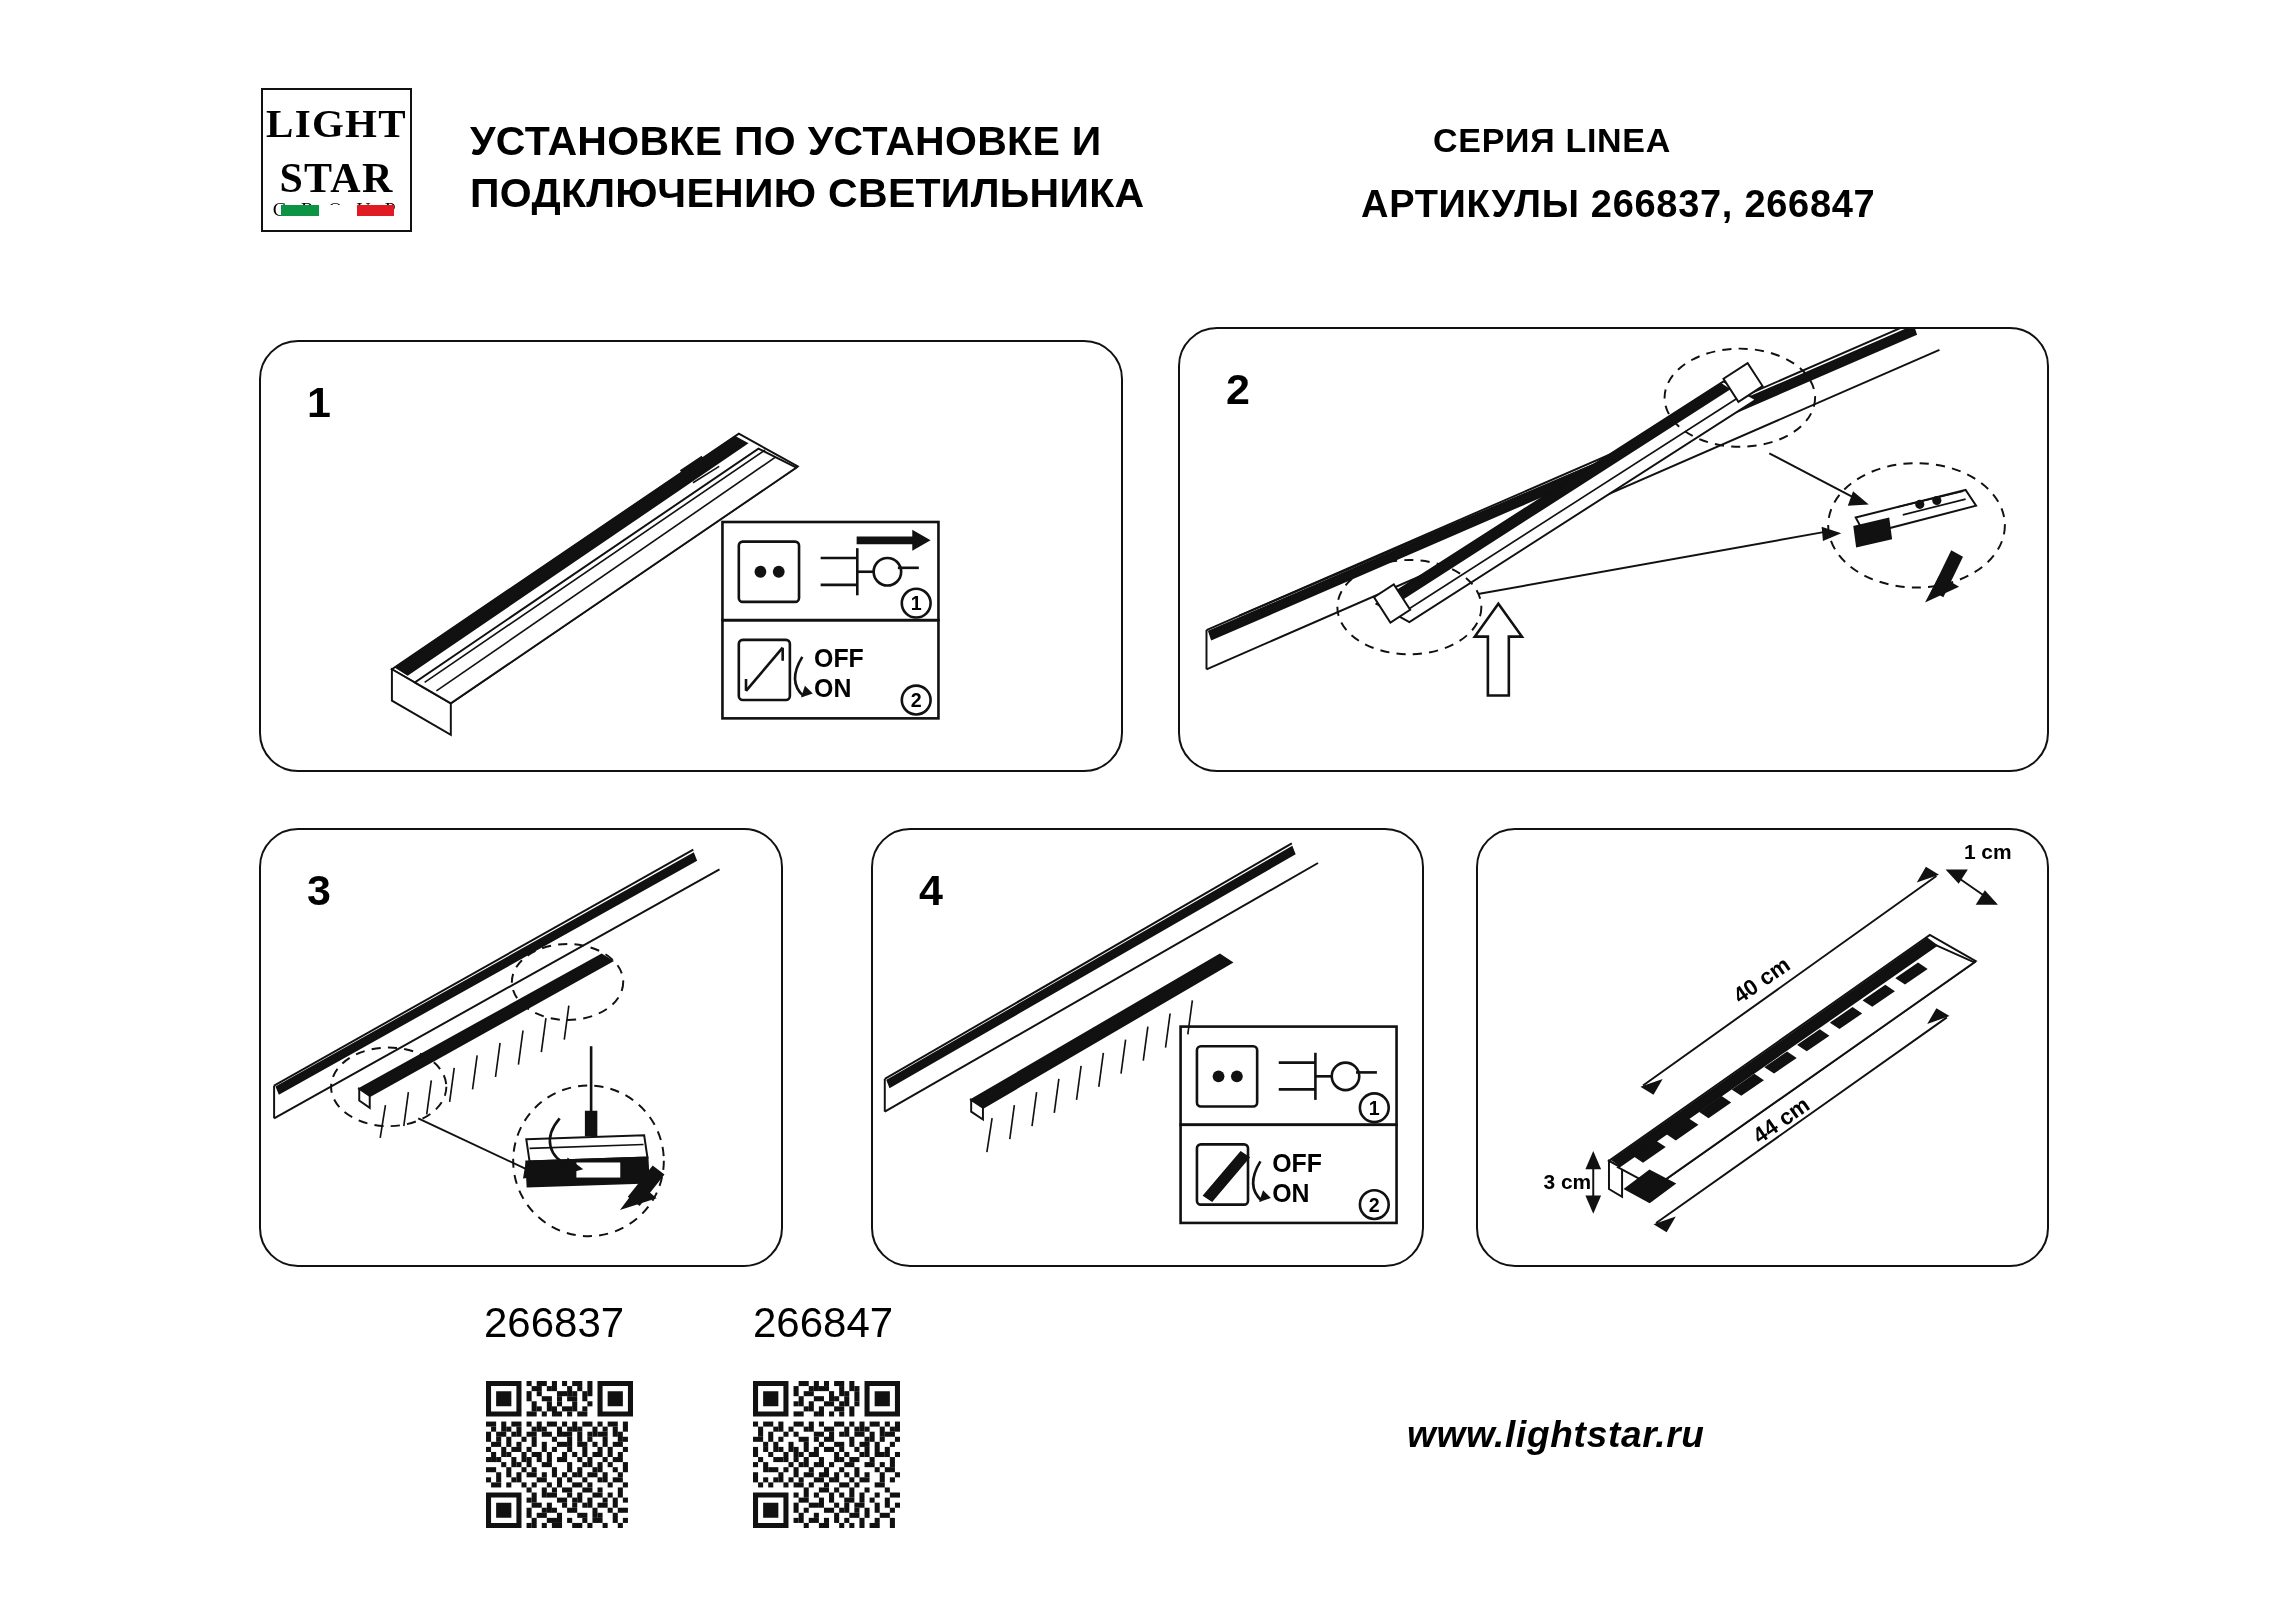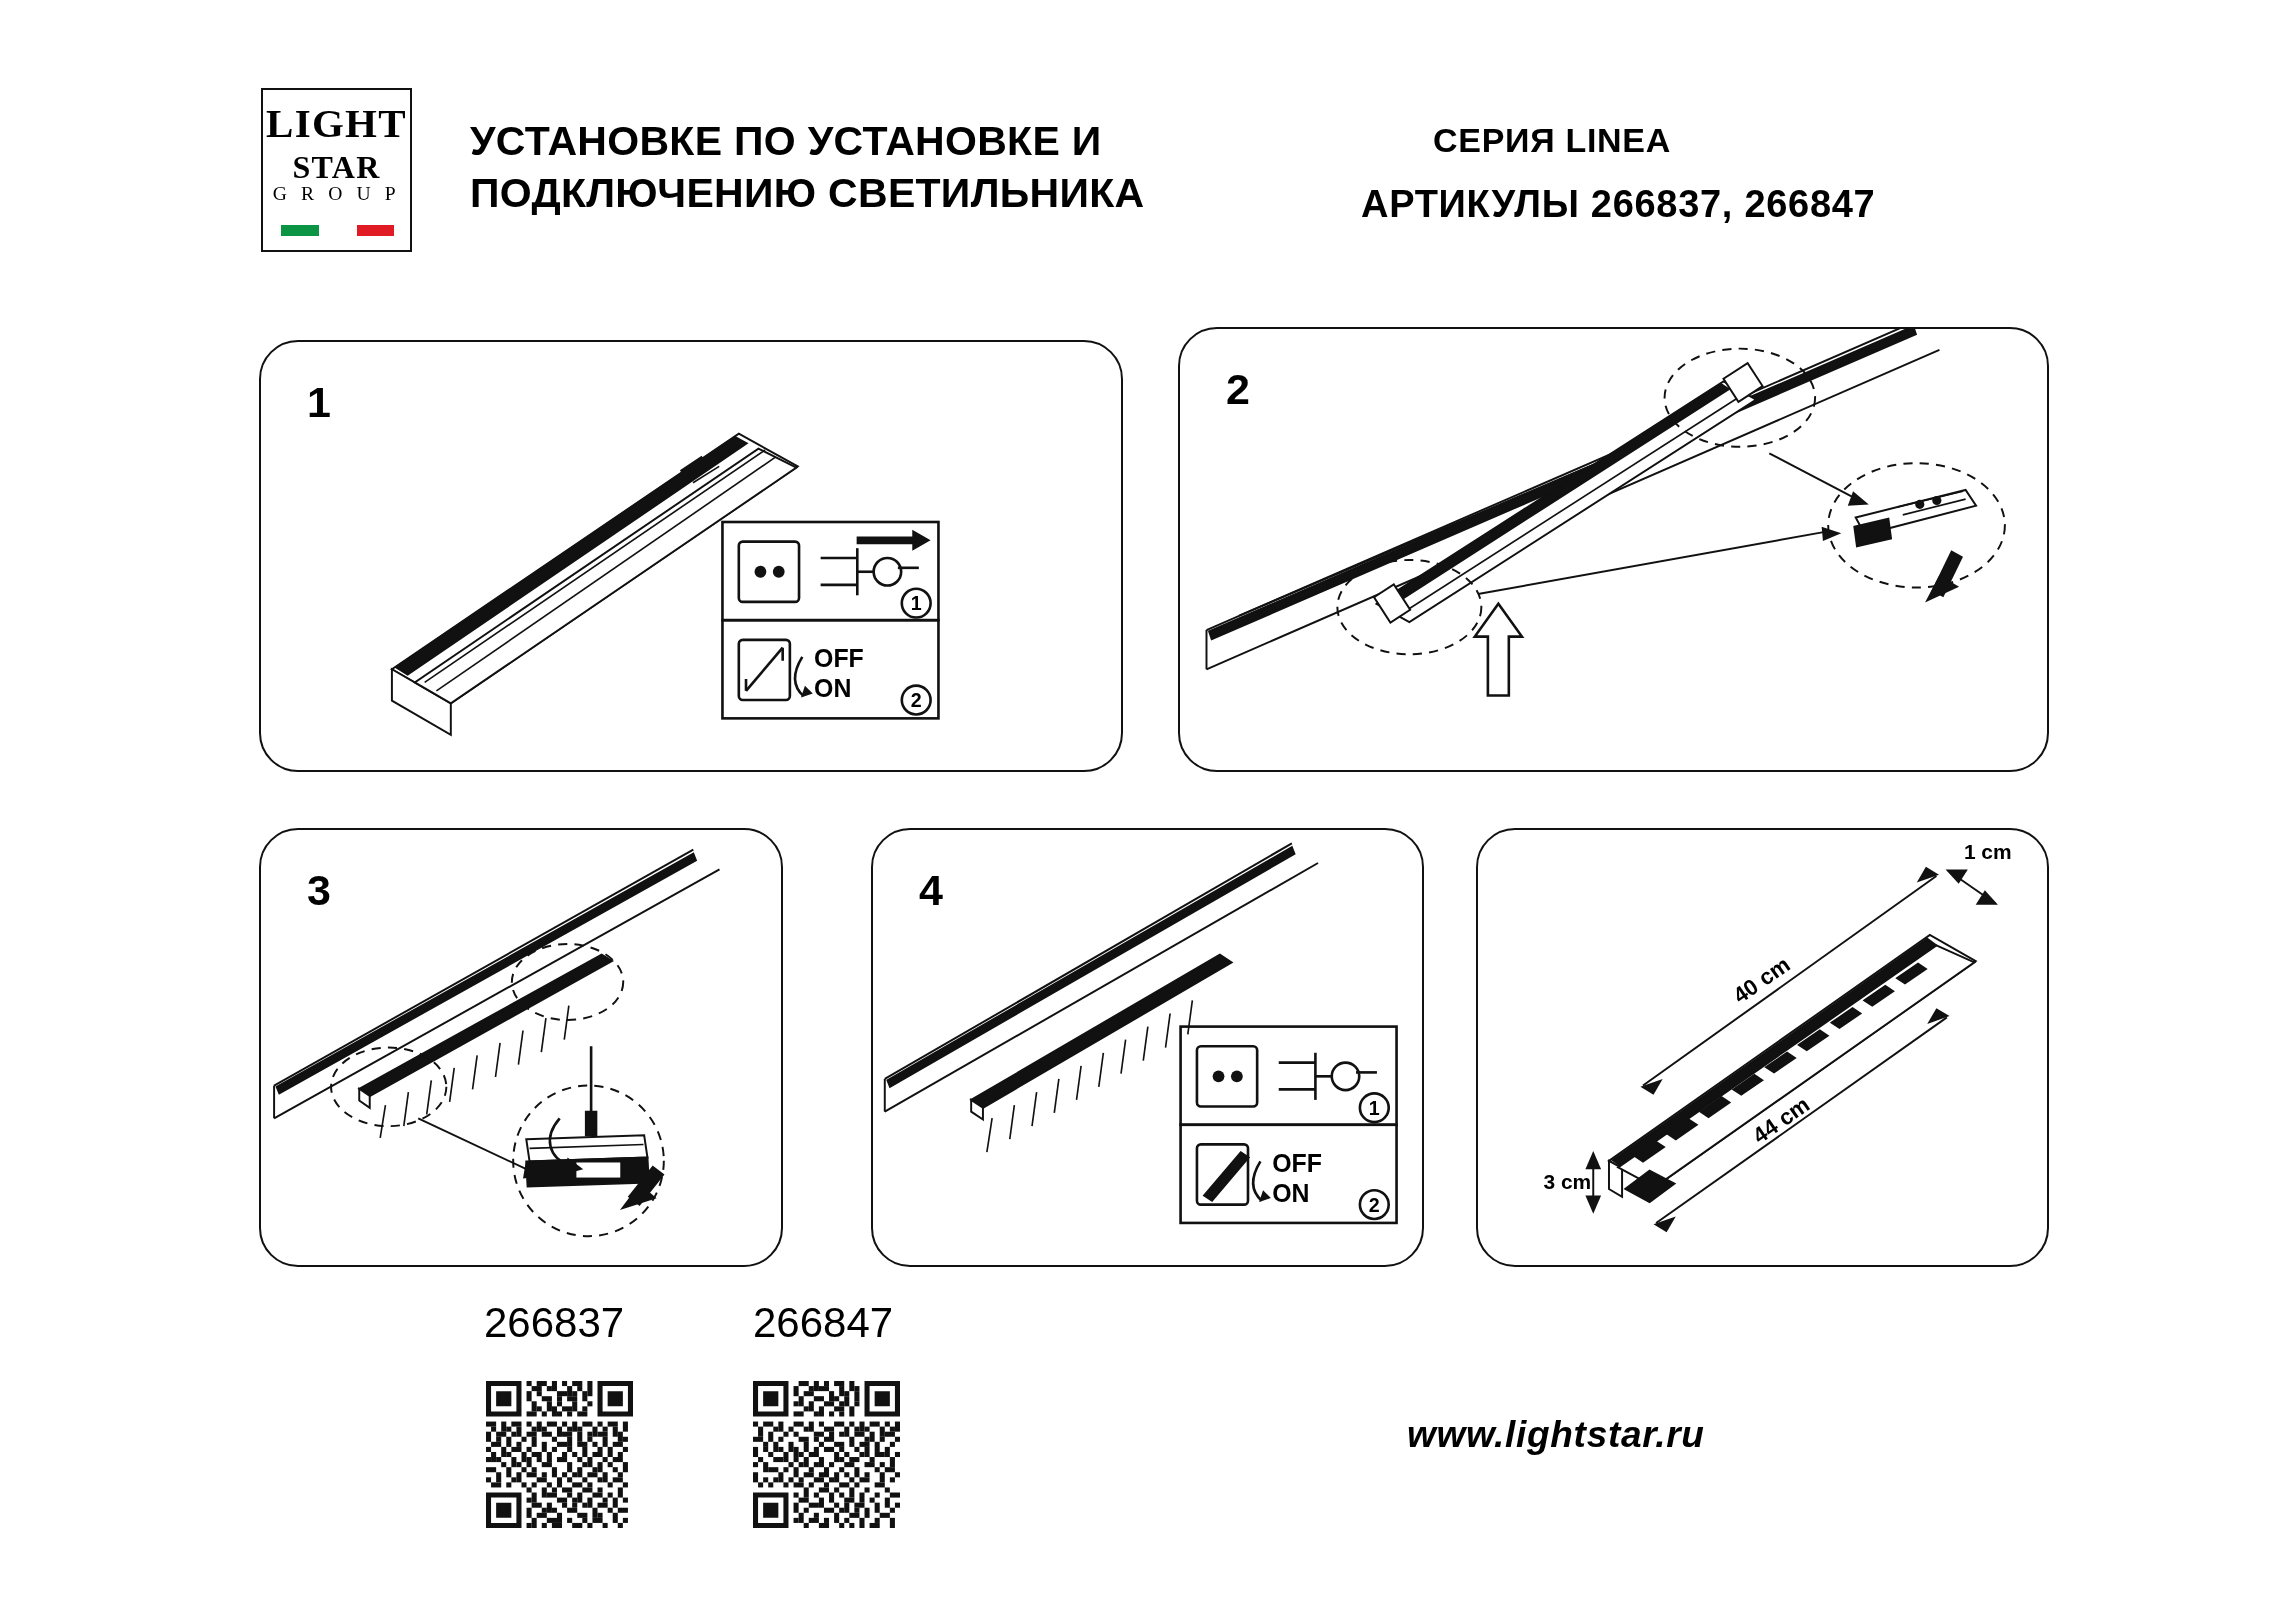--- a/index.html
+++ b/index.html
@@ -1,23 +1,23 @@
 <!DOCTYPE html>
 <html style="font-size:10.5px"><head>
 <meta charset="utf-8">
 <style>
   html,body{margin:0;padding:0;background:#ffffff;}
   body{width:2295px;height:1623px;position:relative;font-family:"Liberation Sans",sans-serif;color:#000;}
   .page{position:absolute;inset:0;}
 
   
-  .logo-box{position:absolute;left:261px;top:88px;width:151px;height:164px;border:2.6px solid #111;box-sizing:border-box;background:#fff;}
+  .logo-box{position:absolute;left:261px;top:88px;width:151px;height:144px;border:2.6px solid #111;box-sizing:border-box;background:#fff;}
   .logo-text{position:absolute;left:0;right:0;top:13px;text-align:center;line-height:1.0;}
   .logo-l1{font-family:"Liberation Serif",serif;font-weight:700;font-size:41px;letter-spacing:1.3px;}
-  .logo-l2{font-family:"Liberation Serif",serif;font-weight:700;font-size:32px;letter-spacing:1.3px;margin-top:7px;}
+  .logo-l2{font-family:"Liberation Serif",serif;font-weight:700;font-size:42px;letter-spacing:1.3px;margin-top:13px;}
   .logo-l3{font-family:"Liberation Serif",serif;font-weight:400;font-size:19.6px;letter-spacing:4.6px;margin-top:1px;}
   .flag{position:absolute;left:18.3px;bottom:14.4px;width:113px;height:10.5px;display:flex;}
   .flag i{flex:1;display:block;}
   .flag .g{background:#0b9444;}
   .flag .w{background:#ffffff;}
   .flag .r{background:#e01b24;}
 
   .title{position:absolute;left:470px;top:115px;width:805px;font-weight:700;font-size:41px;line-height:1.28;letter-spacing:0.3px;}
 
   .series{position:absolute;left:1433px;top:121px;font-weight:700;font-size:34px;letter-spacing:0.7px;text-align:center;}

